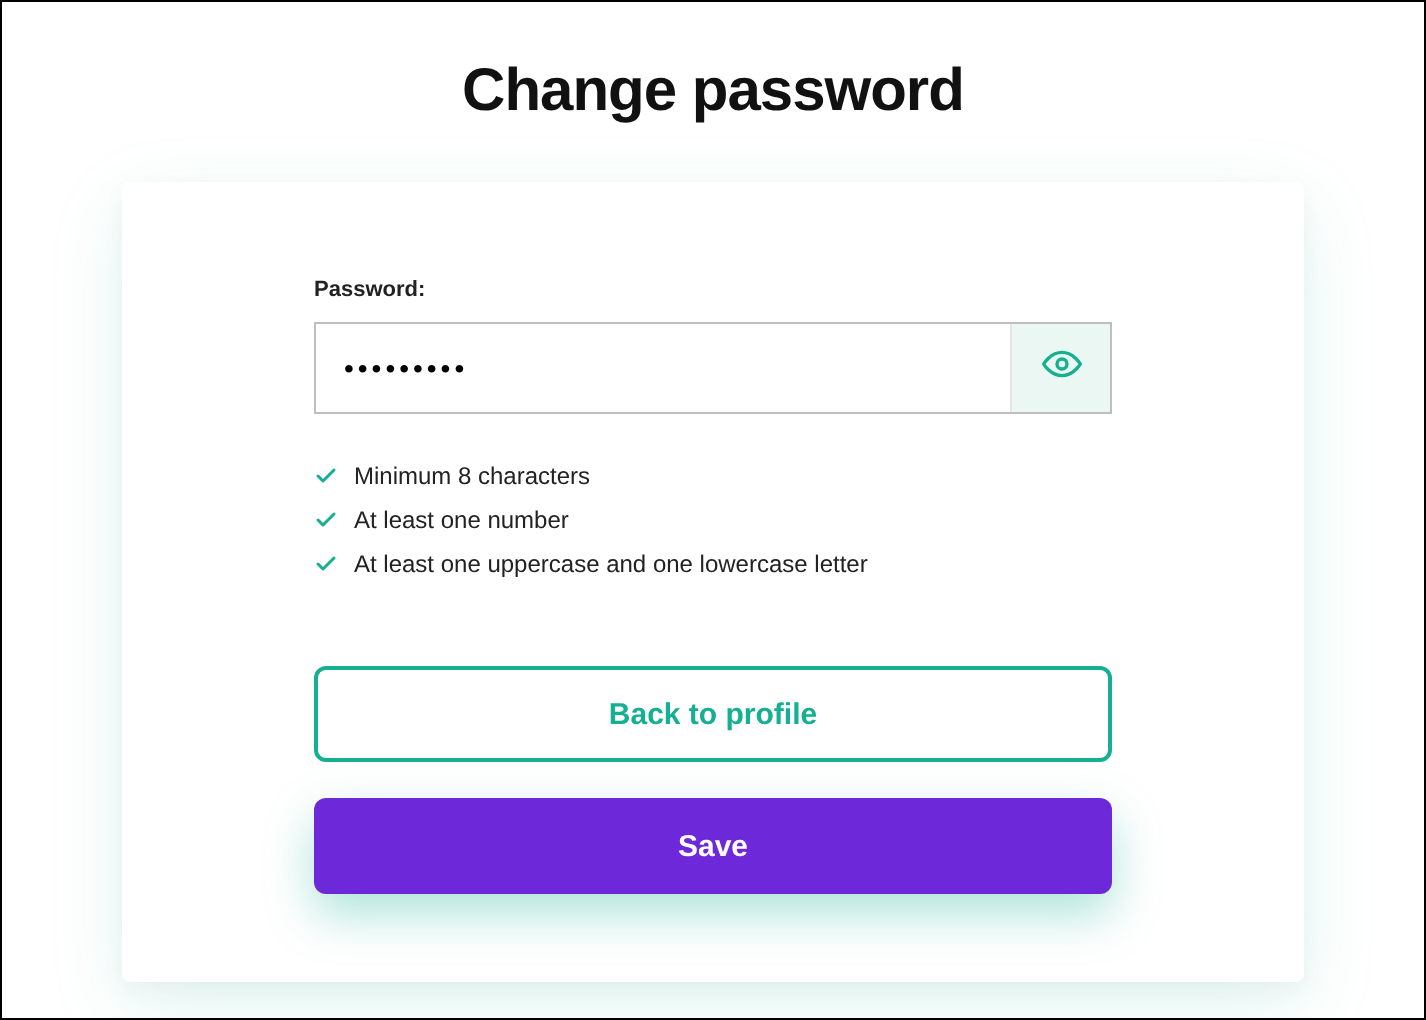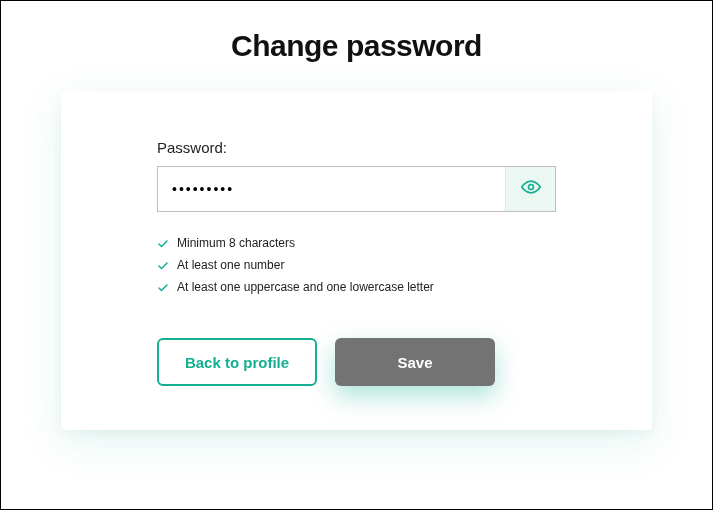--- a/index.html
+++ b/index.html
@@ -28,25 +28,25 @@
     }
     .card {
       background: #fff;
       border-radius: 4px;
       box-shadow: 0 12px 40px rgba(16,185,147,0.12), 0 4px 12px rgba(0,0,0,0.04);
       padding: 48px 96px 44px 96px;
       max-width: 636px;
       margin: 0 auto;
     }
     .field-label {
-      font-size: 15px;
+      font-size: 11px;
       color: #222;
       margin-bottom: 10px;
       display: block;
-      font-weight: 400;
+      font-weight: 700;
     }
     .input-wrap {
       display: flex;
       border: 1px solid #bfbfbf;
       height: 46px;
       margin-bottom: 24px;
     }
     .password-input {
       flex: 1;
       border: none;
@@ -72,60 +72,61 @@
       stroke: #14b091;
       fill: none;
       stroke-width: 2;
     }
     .rules {
       list-style: none;
       margin-bottom: 44px;
     }
     .rules li {
       display: flex;
-      align-items: flex-end;
+      align-items: center;
       font-size: 12px;
       color: #222;
       margin-bottom: 8px;
     }
     .check-icon {
       display: inline-flex;
       margin-right: 8px;
     }
     .check-icon svg {
       width: 12px;
       height: 12px;
       stroke: #14b091;
       fill: none;
       stroke-width: 3;
     }
     .actions {
       display: flex;
-      justify-content: flex-start;
+      justify-content: center;
       gap: 18px;
+      flex-direction: column;
     }
     .btn {
       min-width: 160px;
       height: 48px;
       border-radius: 6px;
       font-size: 15px;
       font-weight: 700;
       cursor: pointer;
       display: inline-flex;
       align-items: center;
       justify-content: center;
       border: 2px solid transparent;
     }
     .btn-secondary {
       background: #fff;
       color: #14b091;
       border-color: #14b091;
     }
     .btn-primary {
-      background: #737373;
+      background: #6d28d9;
       color: #fff;
       box-shadow: 0 10px 24px rgba(20,176,145,0.35);
     }
   </style>
 </head>
 <body>
 
 <div class="page">
   <h1 class="page-title">Change password</h1>
 

